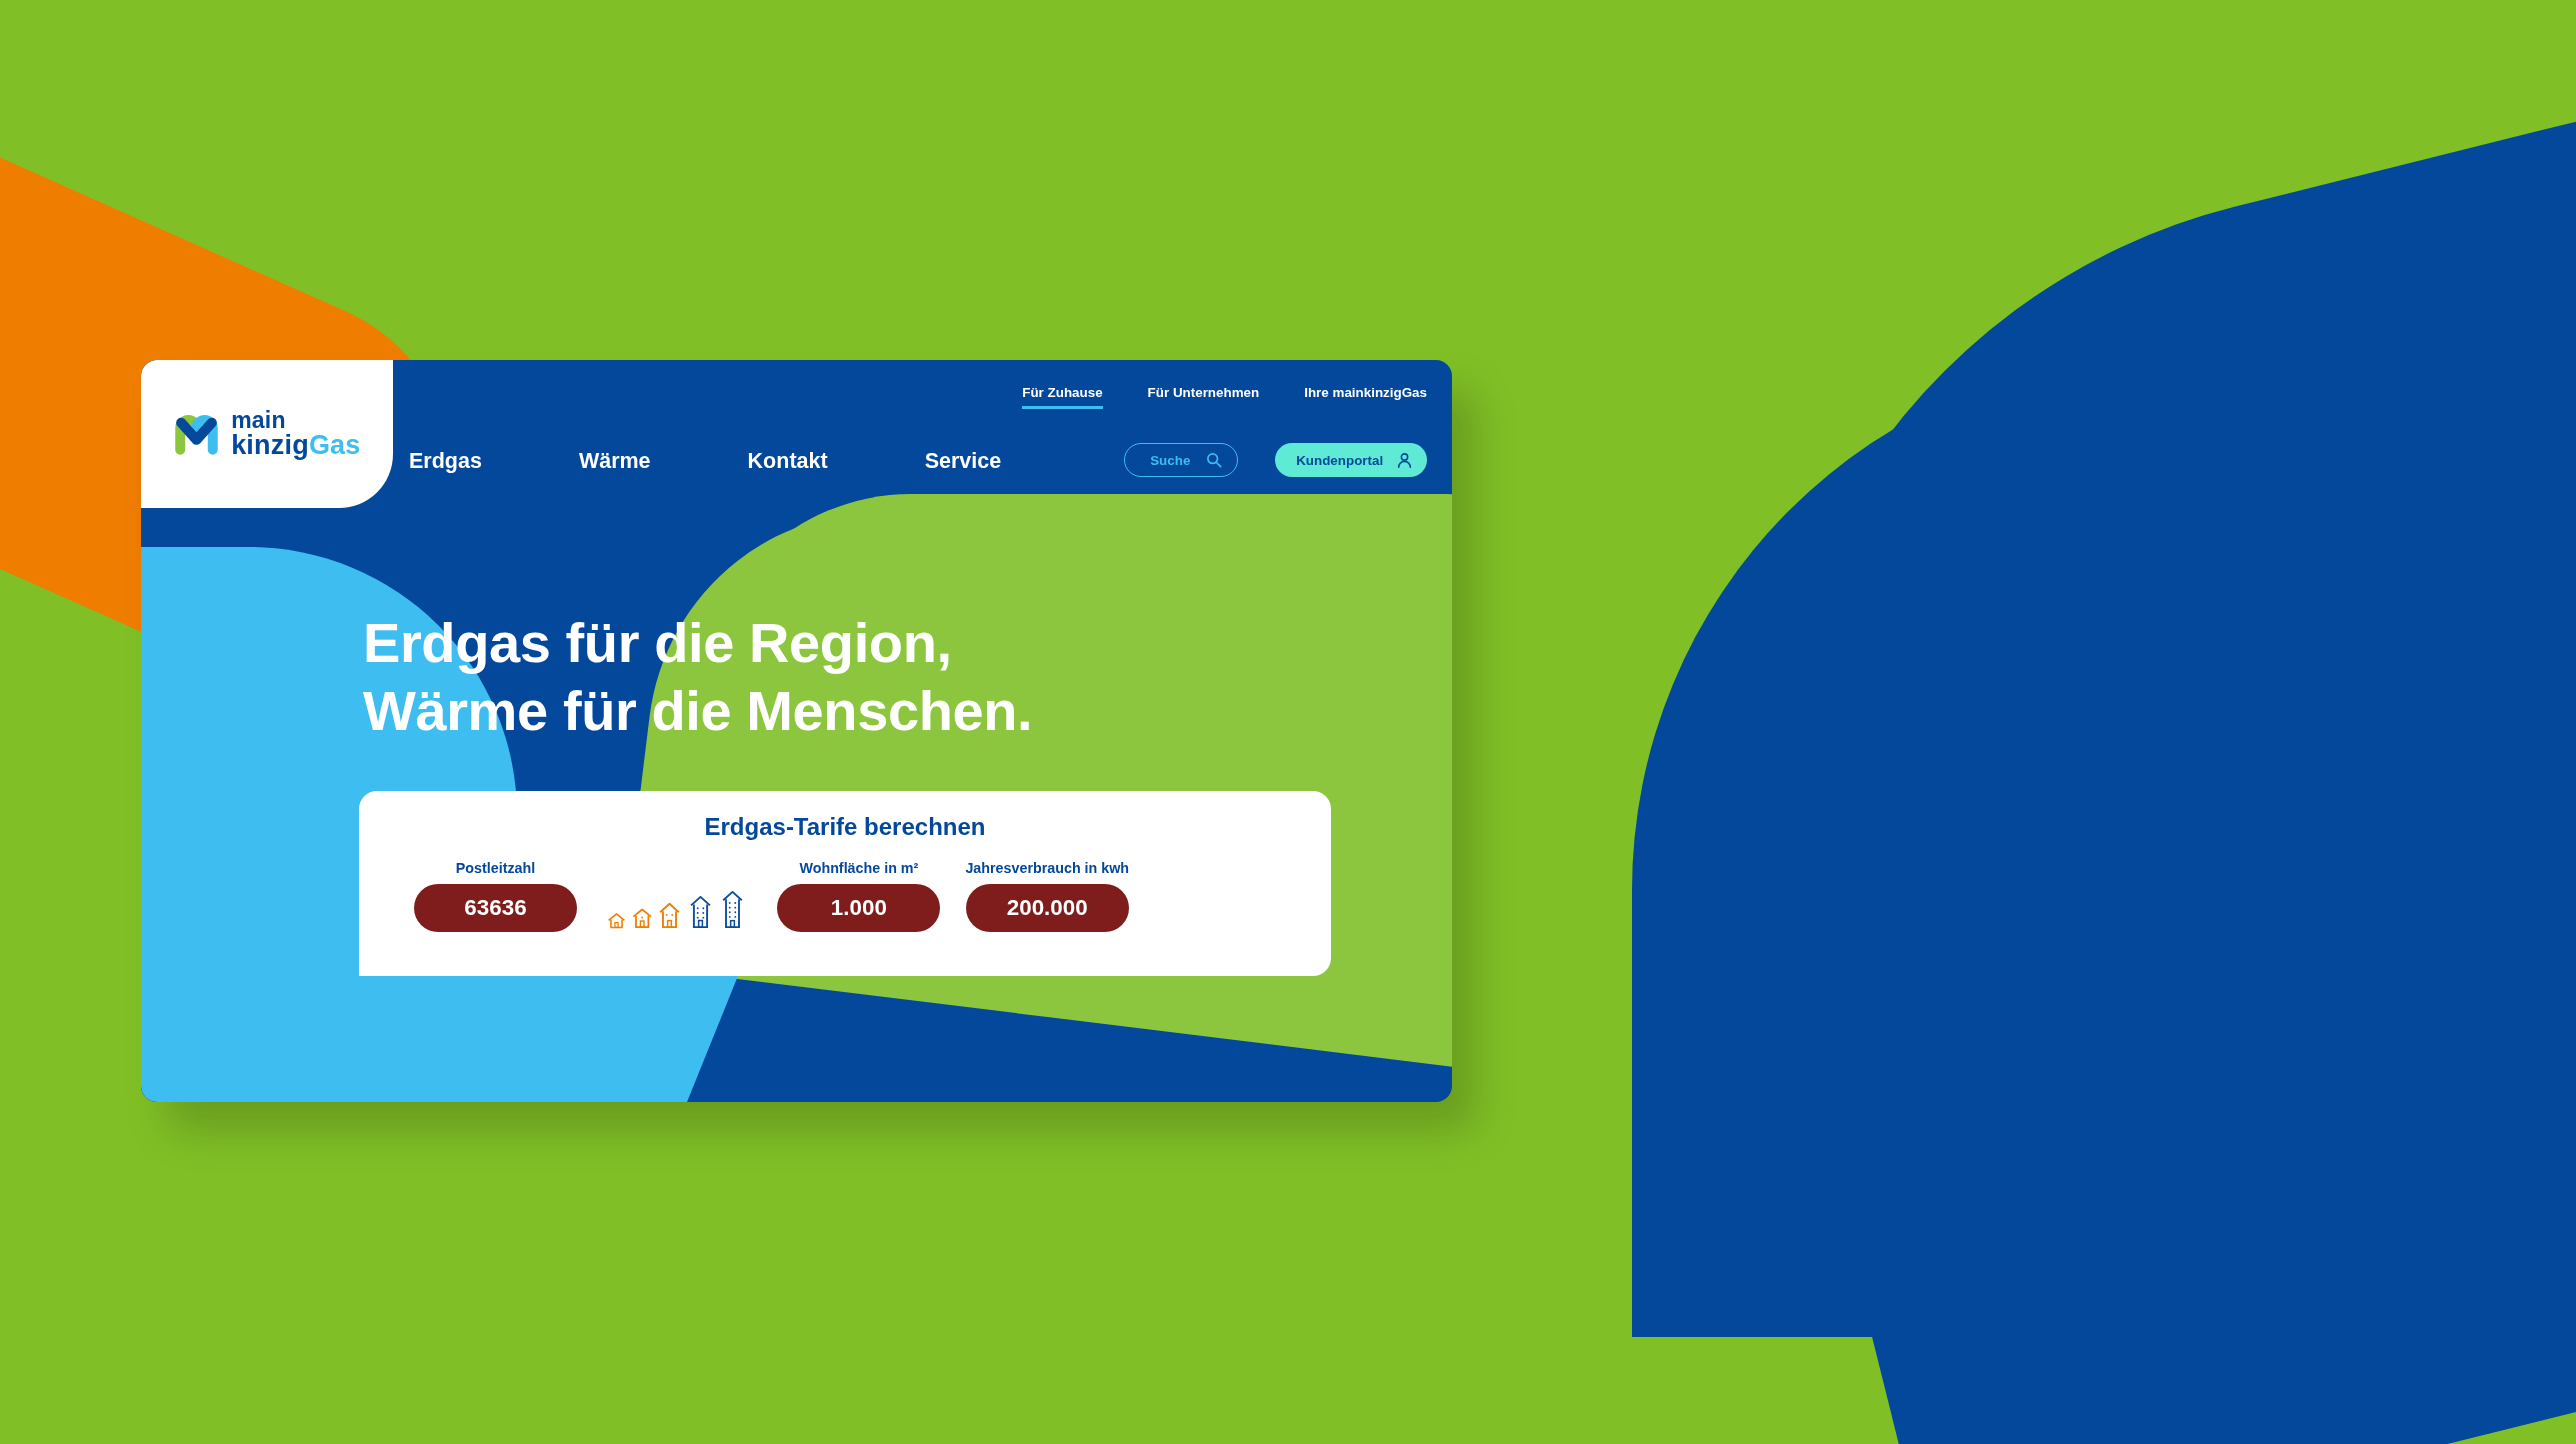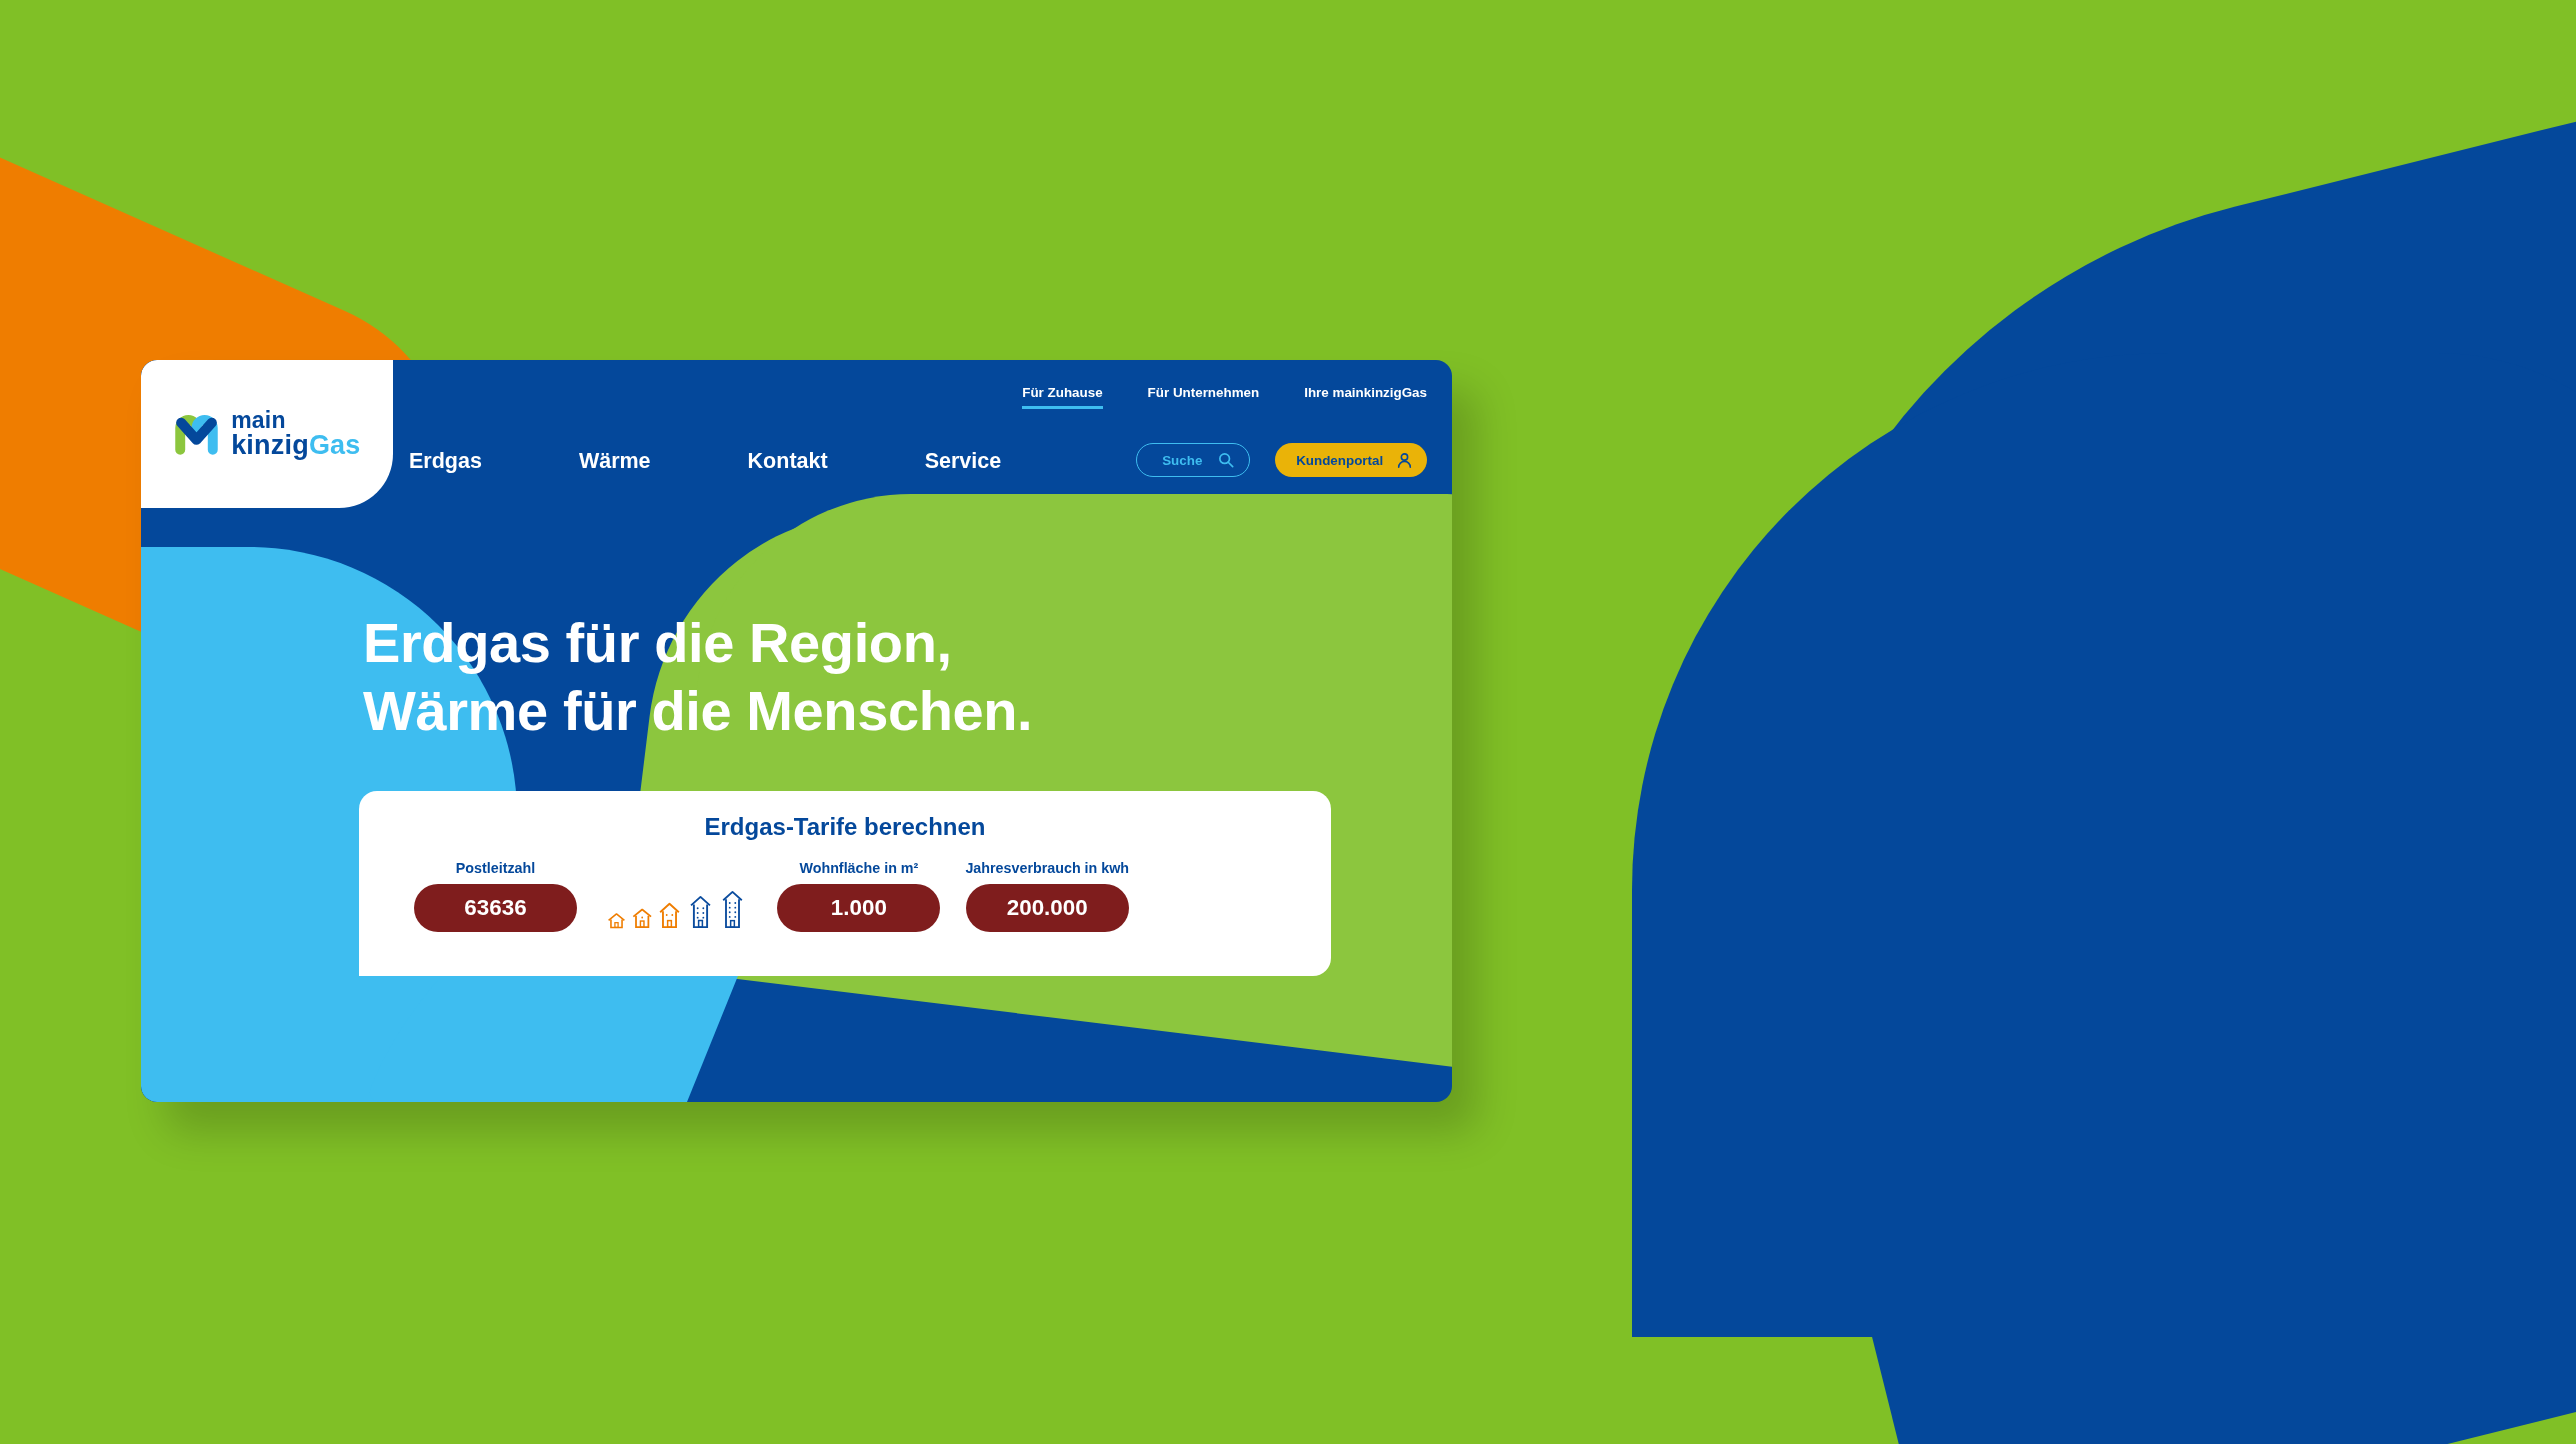--- a/index.html
+++ b/index.html
@@ -112,31 +112,31 @@
   .main-nav{
     position:absolute; left:268px; top:89px;
     display:flex; gap:97px; z-index:7;
   }
   .nav-item{
     font-size:21.5px; font-weight:bold; color:#ffffff; white-space:nowrap;
   }
 
   .header-tools{
     position:absolute; right:25px; top:83px;
-    display:flex; gap:25px; align-items:flex-end; z-index:7;
+    display:flex; gap:37px; align-items:flex-end; z-index:7;
   }
   .search-pill{
     display:flex; align-items:center; gap:16px;
     border:1.8px solid #3EBDF0; border-radius:89px;
     height:34px; padding:0 14.3px 0 25px; color:#3EBDF0;
     font-size:13.4px; font-weight:600;
   }
   .portal-pill{
     display:flex; align-items:center; gap:12.5px;
-    background:#eab308; border-radius:89px;
+    background:#5eead4; border-radius:89px;
     height:34px; padding:0 14.3px 0 21.5px; color:#04489B;
     font-size:13.4px; font-weight:bold;
   }
 
   
   .hero-title{
     position:absolute; left:222px; top:249px; z-index:6;
     color:#ffffff; font-size:56px; font-weight:bold;
     line-height:1.22; letter-spacing:-0.4px; white-space:nowrap;
   }

